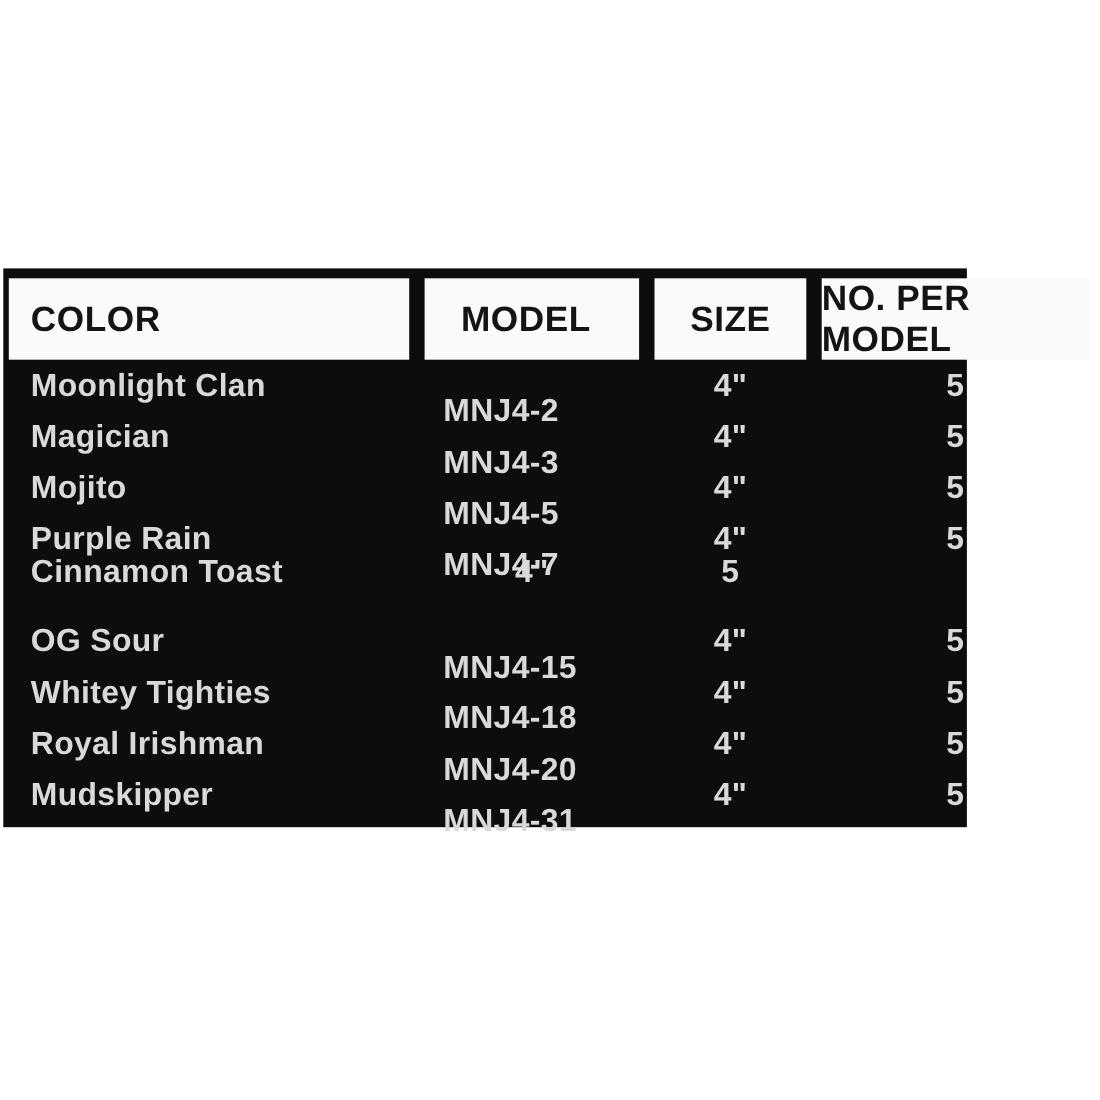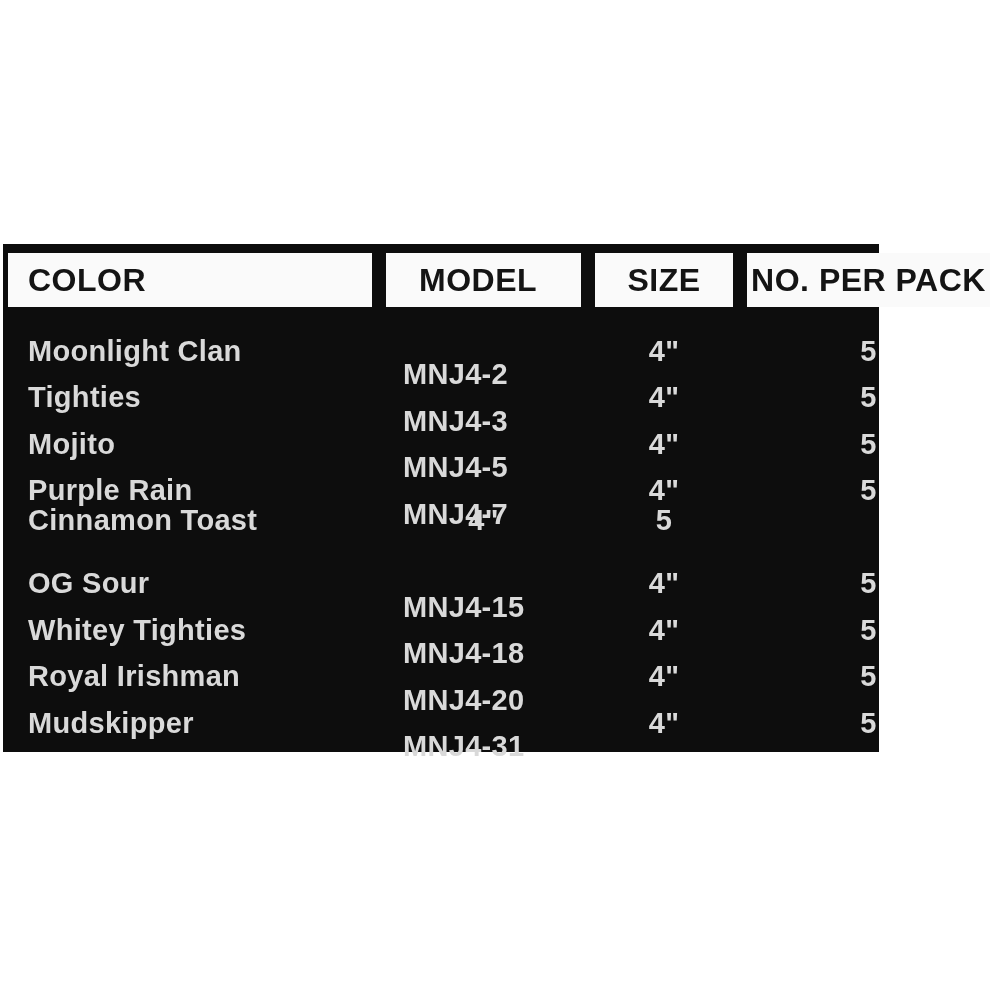--- a/index.html
+++ b/index.html
@@ -60,34 +60,34 @@
 </style>
 </head>
 <body>
 
 <div class="spec-table">
 
   <div class="header-row">
     <div class="header-cell left c0">COLOR</div>
     <div class="header-cell left c1">MODEL</div>
     <div class="header-cell center">SIZE</div>
-    <div class="header-cell center">NO. PER PACK</div>
+    <div class="header-cell center">NO. PER MODEL</div>
   </div>
 
   <div class="body-rows">
 
     <div class="body-row">
       <div class="body-cell c0">Moonlight Clan</div>
       <div class="body-cell c1">MNJ4-2</div>
       <div class="body-cell center">4"</div>
       <div class="body-cell center">5</div>
     </div>
 
     <div class="body-row">
-      <div class="body-cell c0">Tighties</div>
+      <div class="body-cell c0">Magician</div>
       <div class="body-cell c1">MNJ4-3</div>
       <div class="body-cell center">4"</div>
       <div class="body-cell center">5</div>
     </div>
 
     <div class="body-row">
       <div class="body-cell c0">Mojito</div>
       <div class="body-cell c1">MNJ4-5</div>
       <div class="body-cell center">4"</div>
       <div class="body-cell center">5</div>

